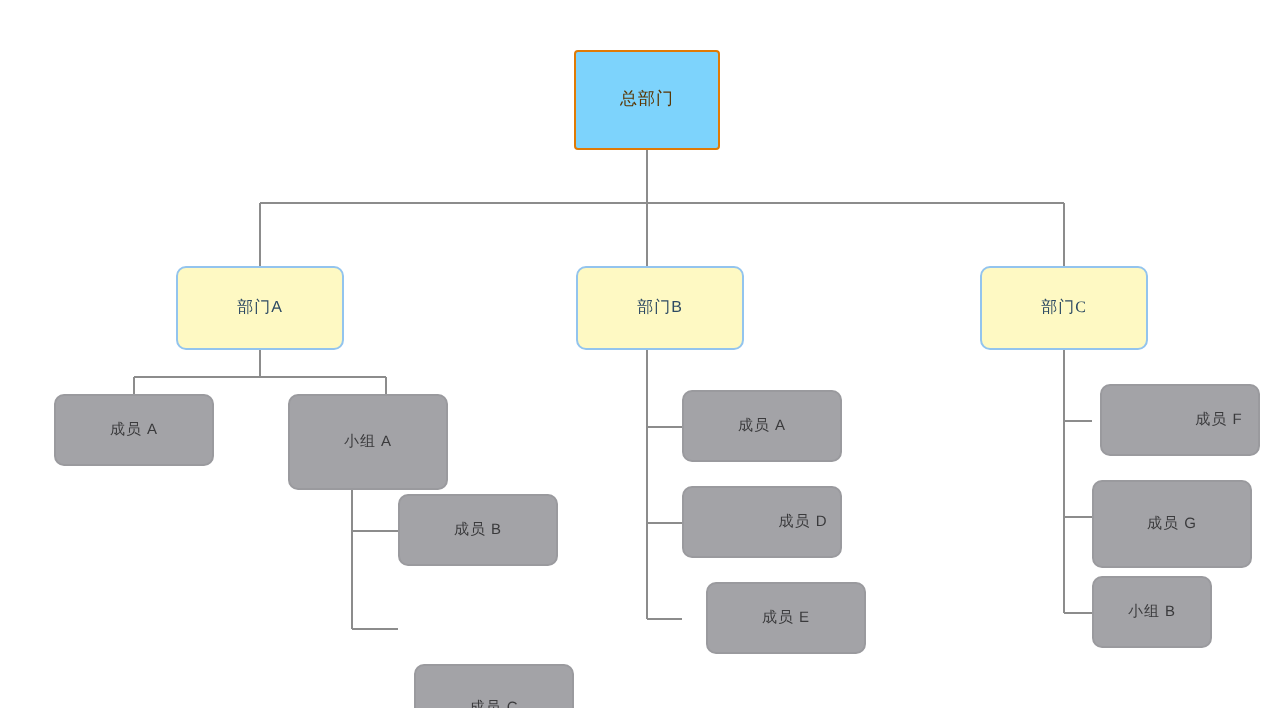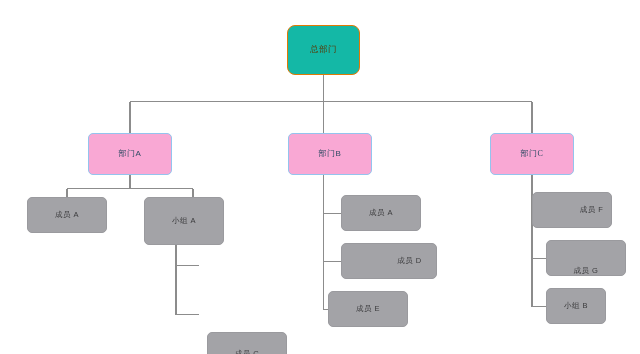--- a/index.html
+++ b/index.html
@@ -31,28 +31,28 @@
     box-sizing: border-box;
     display: flex;
     align-items: center;
     justify-content: center;
     text-align: center;
     line-height: 1.1;
     letter-spacing: 0.5px;
     z-index: 2;
   }
   .node-root {
-    background: #14b8a6;
+    background: #7dd3fc;
     border: 1px solid #E07A05;
-    border-radius: 8px;
+    border-radius: 2px;
     color: #5a3502;
     font-size: 8.5px;
   }
   .node-dept {
-    background: #f9a8d4;
+    background: #fef9c3;
     border: 1px solid #93C4EE;
     border-radius: 5px;
     color: #2d4a63;
     font-size: 8px;
   }
   .node-leaf {
     background: #A3A3A7;
     border: 1px solid #9A9A9E;
     border-radius: 5px;
     color: #3a3a3c;
@@ -115,42 +115,45 @@
   </div>
 
   <div class="node node-leaf" style="left:27px; top:197px; width:80px; height:36px;">
     <span class="node-label">成员 A</span>
   </div>
 
   <div class="node node-leaf" style="left:144px; top:197px; width:80px; height:48px;">
     <span class="node-label">小组 A</span>
   </div>
 
+  <div class="node node-leaf" style="left:199px; top:247px; width:80px; height:36px;">
+    <span class="node-label">成员 B</span>
+  </div>
 
   <div class="node node-leaf" style="left:207px; top:296px; width:80px; height:44px;margin-top:36px;">
     <span class="node-label">成员 C</span>
   </div>
 
   <div class="node node-leaf" style="left:341px; top:195px; width:80px; height:36px;">
     <span class="node-label">成员 A</span>
   </div>
 
-  <div class="node node-leaf" style="left:341px; top:243px; width:96px; height:36px;padding-left:41px;">
+  <div class="node node-leaf" style="left:341px; top:243px; width:80px; height:36px;padding-left:41px;">
     <span class="node-label">成员 D</span>
   </div>
 
-  <div class="node node-leaf" style="left:328px; top:291px; width:80px; height:36px;">
+  <div class="node node-leaf" style="left:353px; top:291px; width:80px; height:36px;">
     <span class="node-label">成员 E</span>
   </div>
 
-  <div class="node node-leaf" style="left:532px; top:192px; width:80px; height:36px;padding-left:39px;">
+  <div class="node node-leaf" style="left:550px; top:192px; width:80px; height:36px;padding-left:39px;">
     <span class="node-label">成员 F</span>
   </div>
 
-  <div class="node node-leaf" style="left:546px; top:240px; width:80px; height:36px;align-items:flex-end;">
+  <div class="node node-leaf" style="left:546px; top:240px; width:80px; height:44px;">
     <span class="node-label">成员 G</span>
   </div>
 
   <div class="node node-leaf" style="left:546px; top:288px; width:60px; height:36px;">
     <span class="node-label">小组 B</span>
   </div>
 
 </div>
 
 </body></html>

